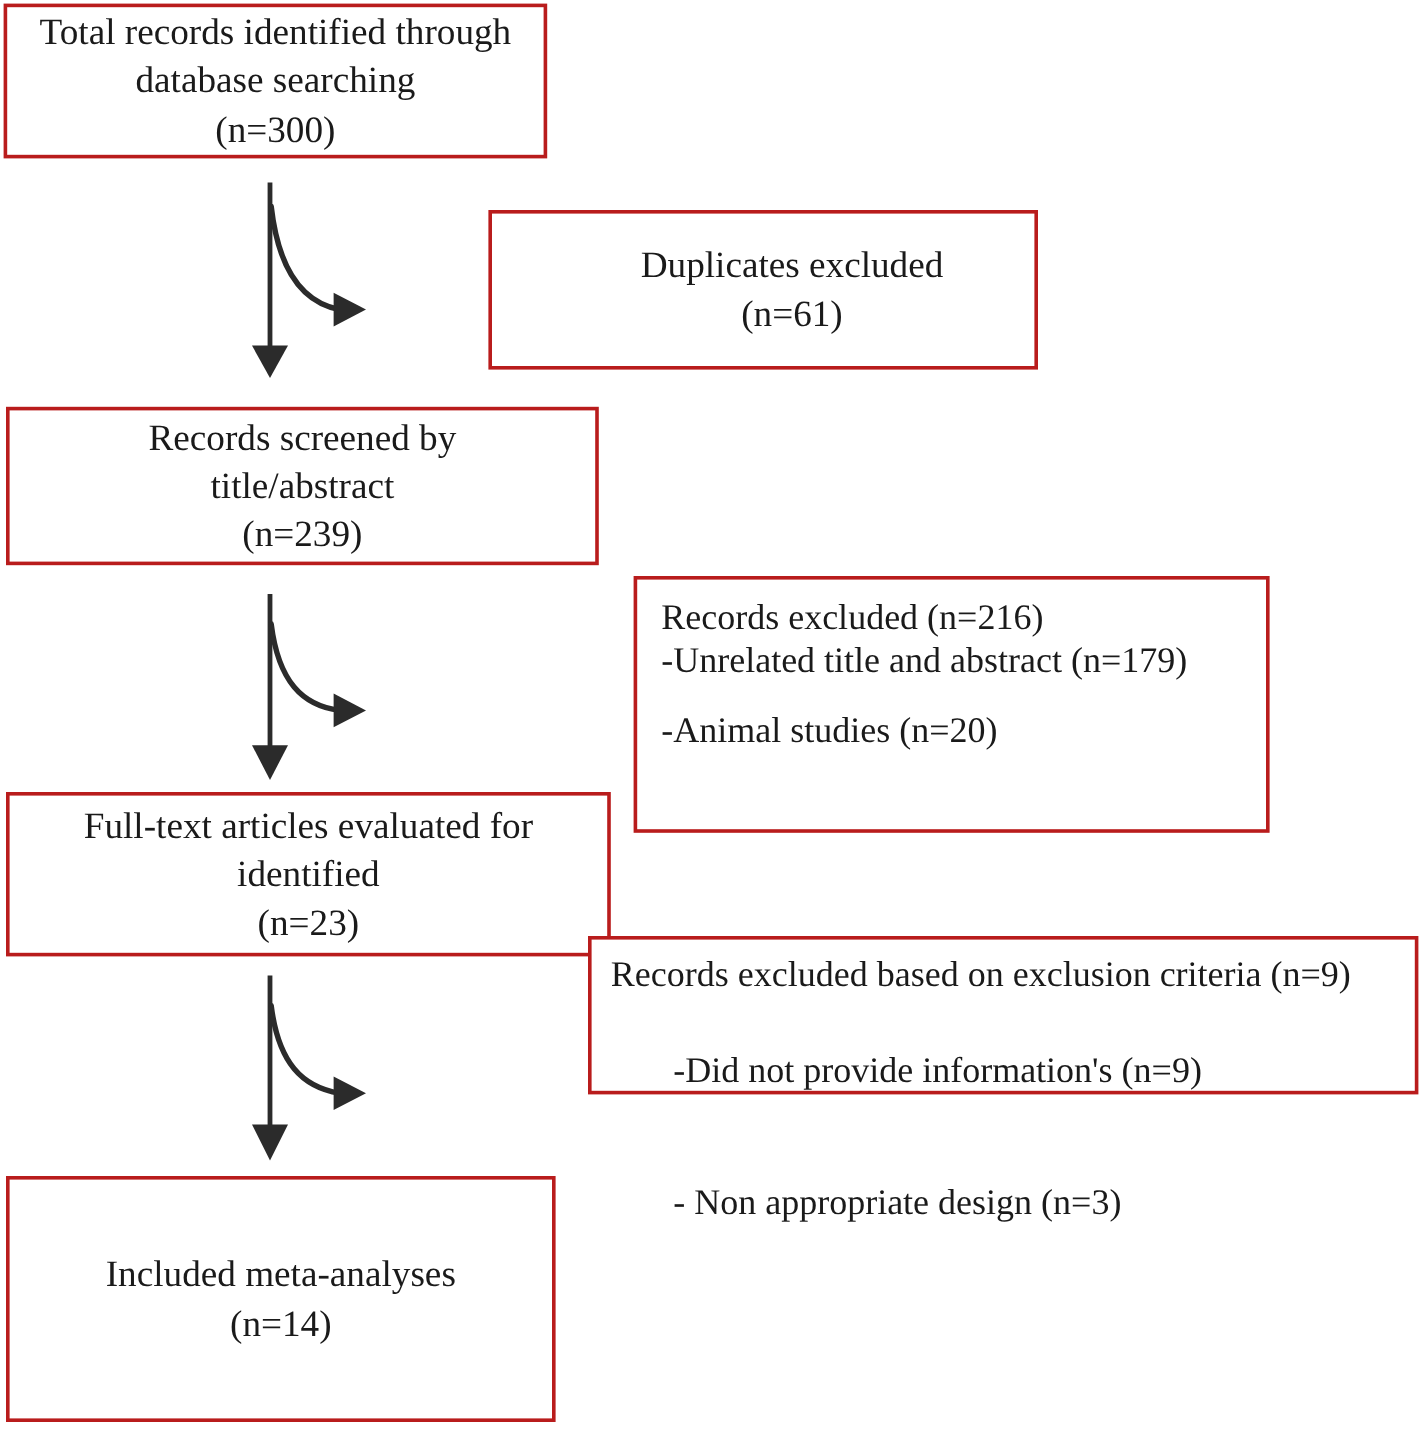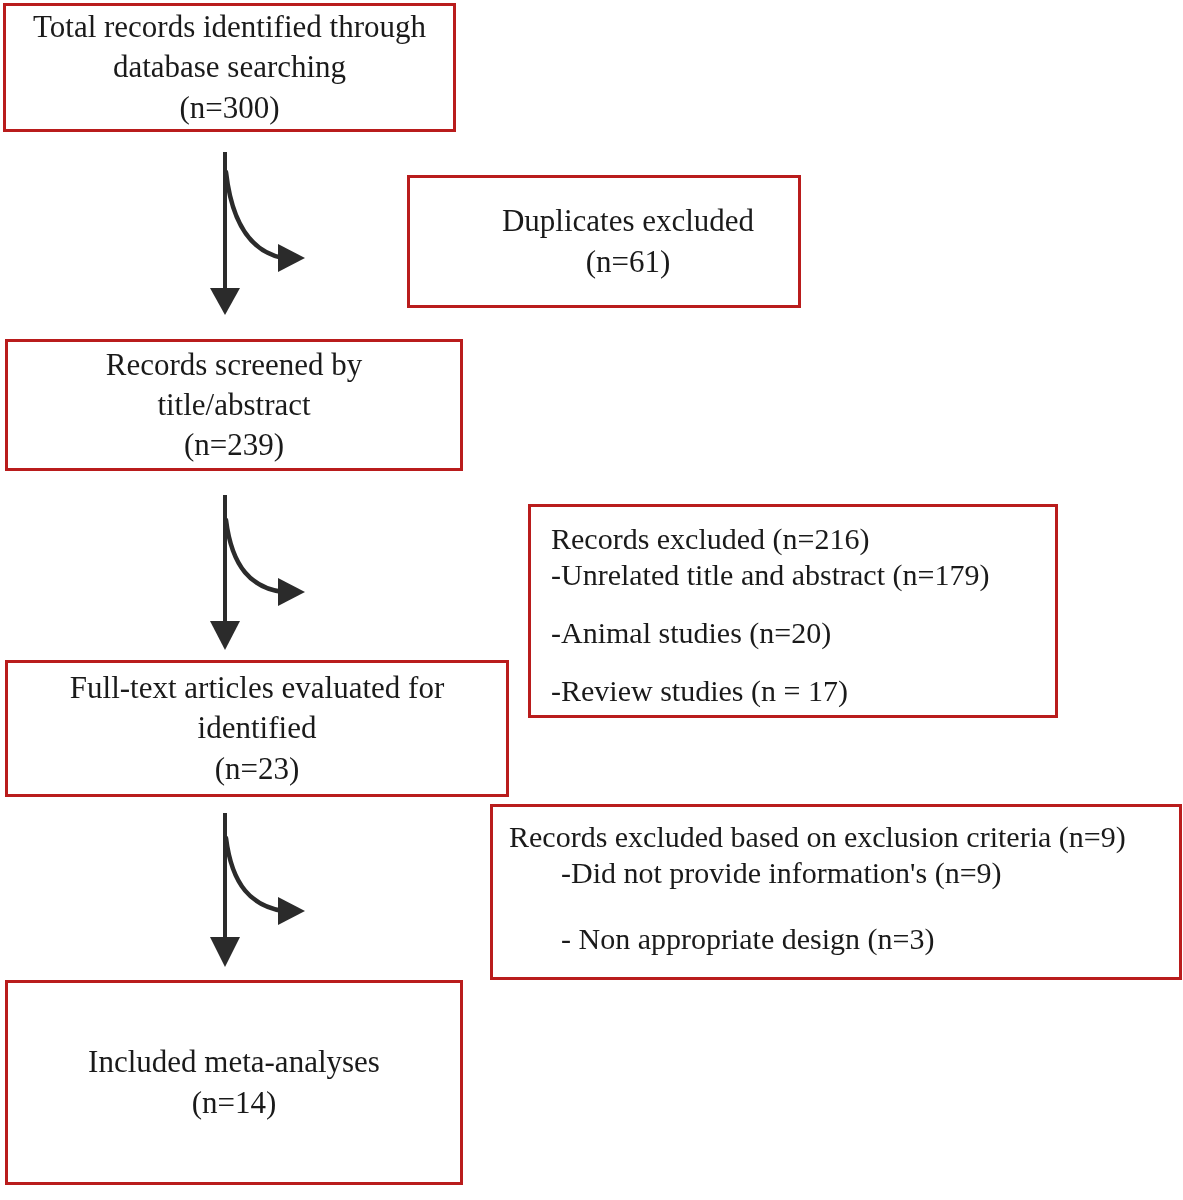--- a/index.html
+++ b/index.html
@@ -26,37 +26,36 @@
     flex-direction: column;
     justify-content: center;
   }
   .flow-box.center-box {
     align-items: center;
     text-align: center;
   }
   .flow-box.list-box {
     align-items: flex-start;
     text-align: right;
-    margin-top: 24px;
   }
   .box-line {
     display: block;
     line-height: 1.30;
     white-space: pre;
   }
   
   #box-identified   { left: 3px;   top: 3px;    width: 453px; height: 129px; }
-  #box-screened     { left: 5px;   top: 339px;  width: 458px; height: 132px; }
+  #box-screened     { left: 5px;   top: 339px;  width: 494px; height: 132px; }
   #box-fulltext     { left: 5px;   top: 660px;  width: 504px; height: 137px; }
   #box-included     { left: 5px;   top: 980px;  width: 458px; height: 205px; }
 
   
-  #box-duplicates   { left: 407px; top: 175px;  width: 394px; height: 133px; padding-left: 48px; }
+  #box-duplicates   { left: 407px; top: 175px;  width: 458px; height: 133px; padding-left: 48px; }
   #box-excluded-screen { left: 528px; top: 480px; width: 530px; height: 214px; padding: 14px 0 0 20px; justify-content: flex-start; }
-  #box-excluded-elig   { left: 490px; top: 780px; width: 692px; height: 176px; padding: 12px 0 0 16px; justify-content: flex-start; }
+  #box-excluded-elig   { left: 490px; top: 780px; width: 692px; height: 132px; padding: 12px 0 0 16px; justify-content: flex-start; gap: 44px; }
 
   #box-identified .box-line,
   #box-screened .box-line,
   #box-fulltext .box-line,
   #box-included .box-line,
   #box-duplicates .box-line { font-size: 31px; }
 
   #box-excluded-screen .box-line { font-size: 30px; line-height: 1.20; }
   #box-excluded-screen .box-line.spaced { margin-top: 22px; }
   #box-excluded-elig .box-line { font-size: 30px; line-height: 1.20; }
@@ -128,21 +127,20 @@
   <div class="flow-box center-box" id="box-screened">
     <span class="box-line">Records screened by</span>
     <span class="box-line">title/abstract</span>
     <span class="box-line">(n=239)</span>
   </div>
 
   <div class="flow-box list-box" id="box-excluded-screen">
     <span class="box-line">Records excluded (n=216)</span>
     <span class="box-line">-Unrelated title and abstract (n=179)</span>
     <span class="box-line spaced">-Animal studies (n=20)</span>
-    <span class="box-line spaced">-Review studies (n = 17)</span>
   </div>
 
   <div class="flow-box center-box" id="box-fulltext">
     <span class="box-line">Full-text articles evaluated for</span>
     <span class="box-line">identified</span>
     <span class="box-line">(n=23)</span>
   </div>
 
   <div class="flow-box list-box" id="box-excluded-elig">
     <span class="box-line">Records excluded based on exclusion criteria (n=9)</span>

